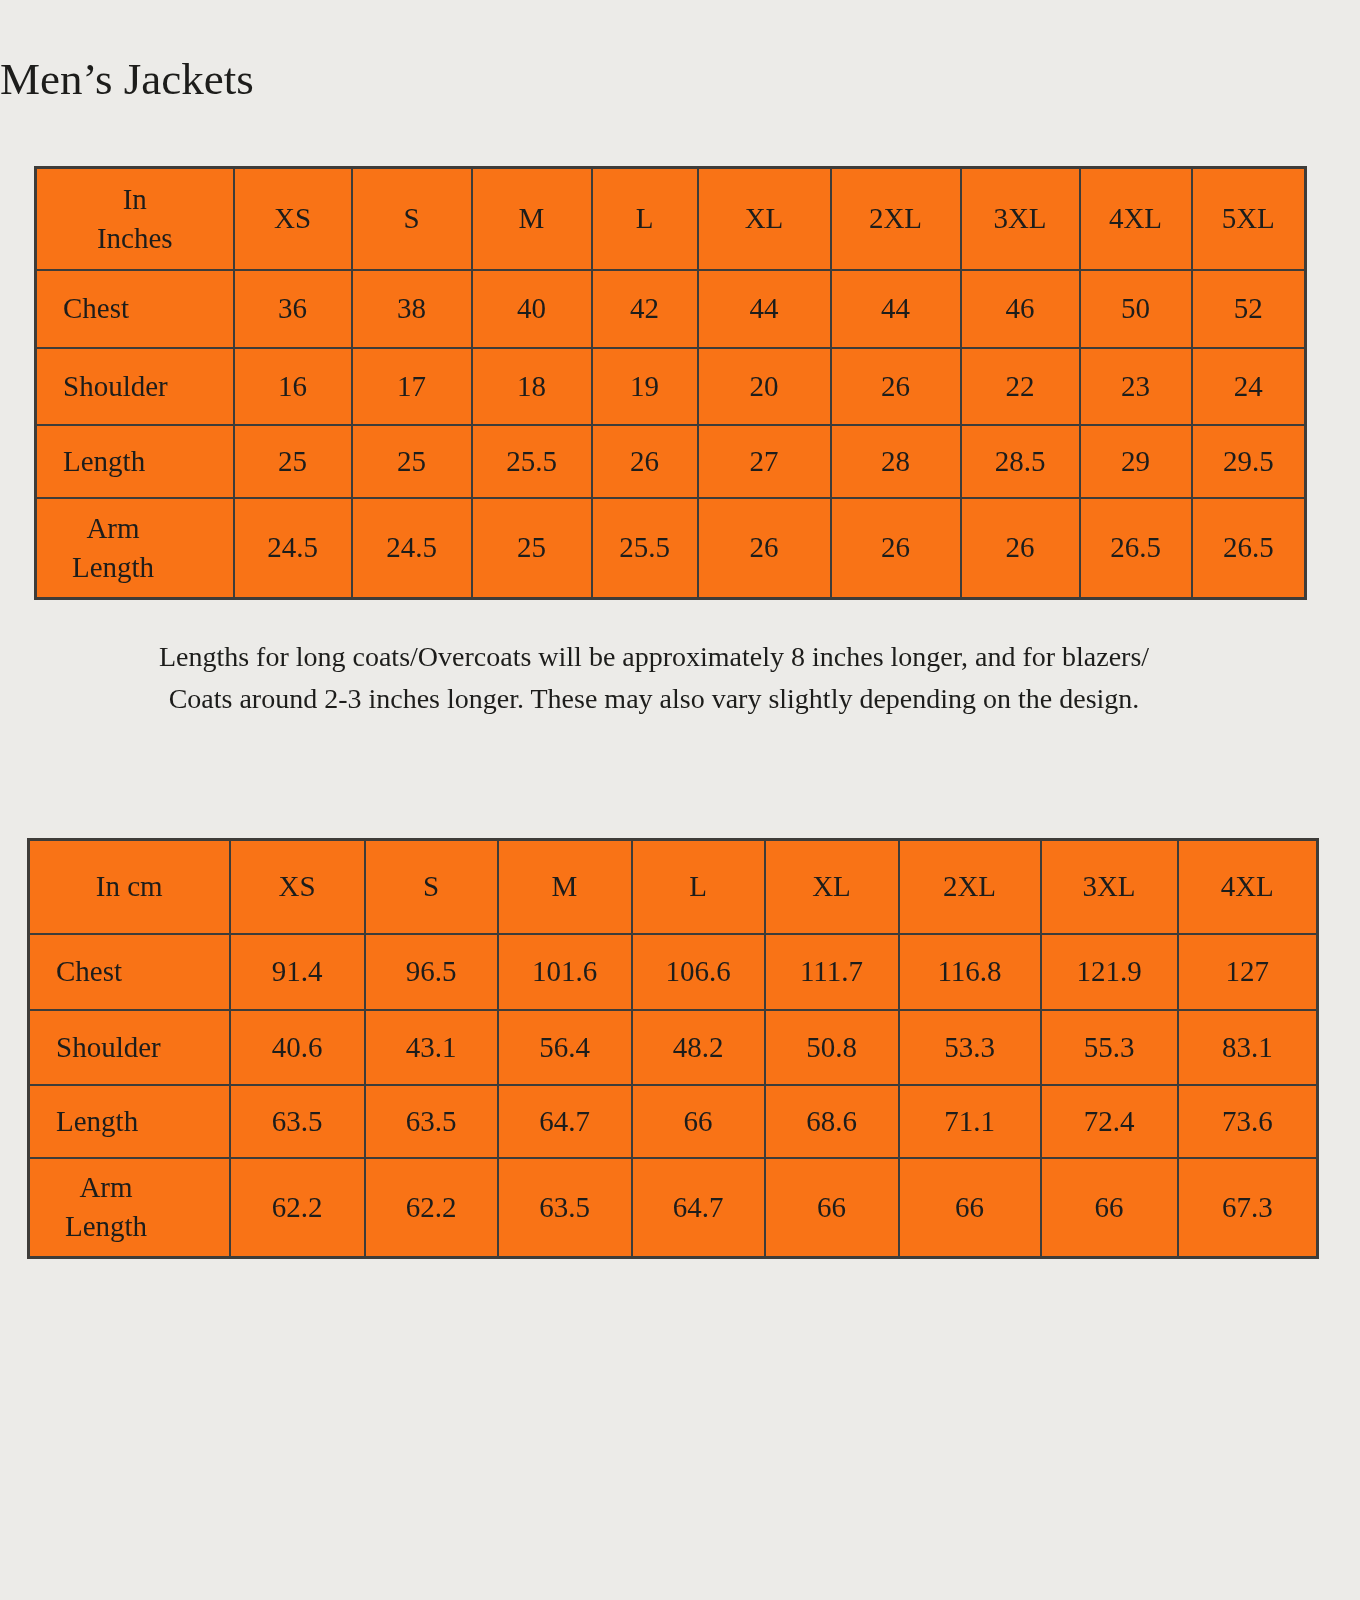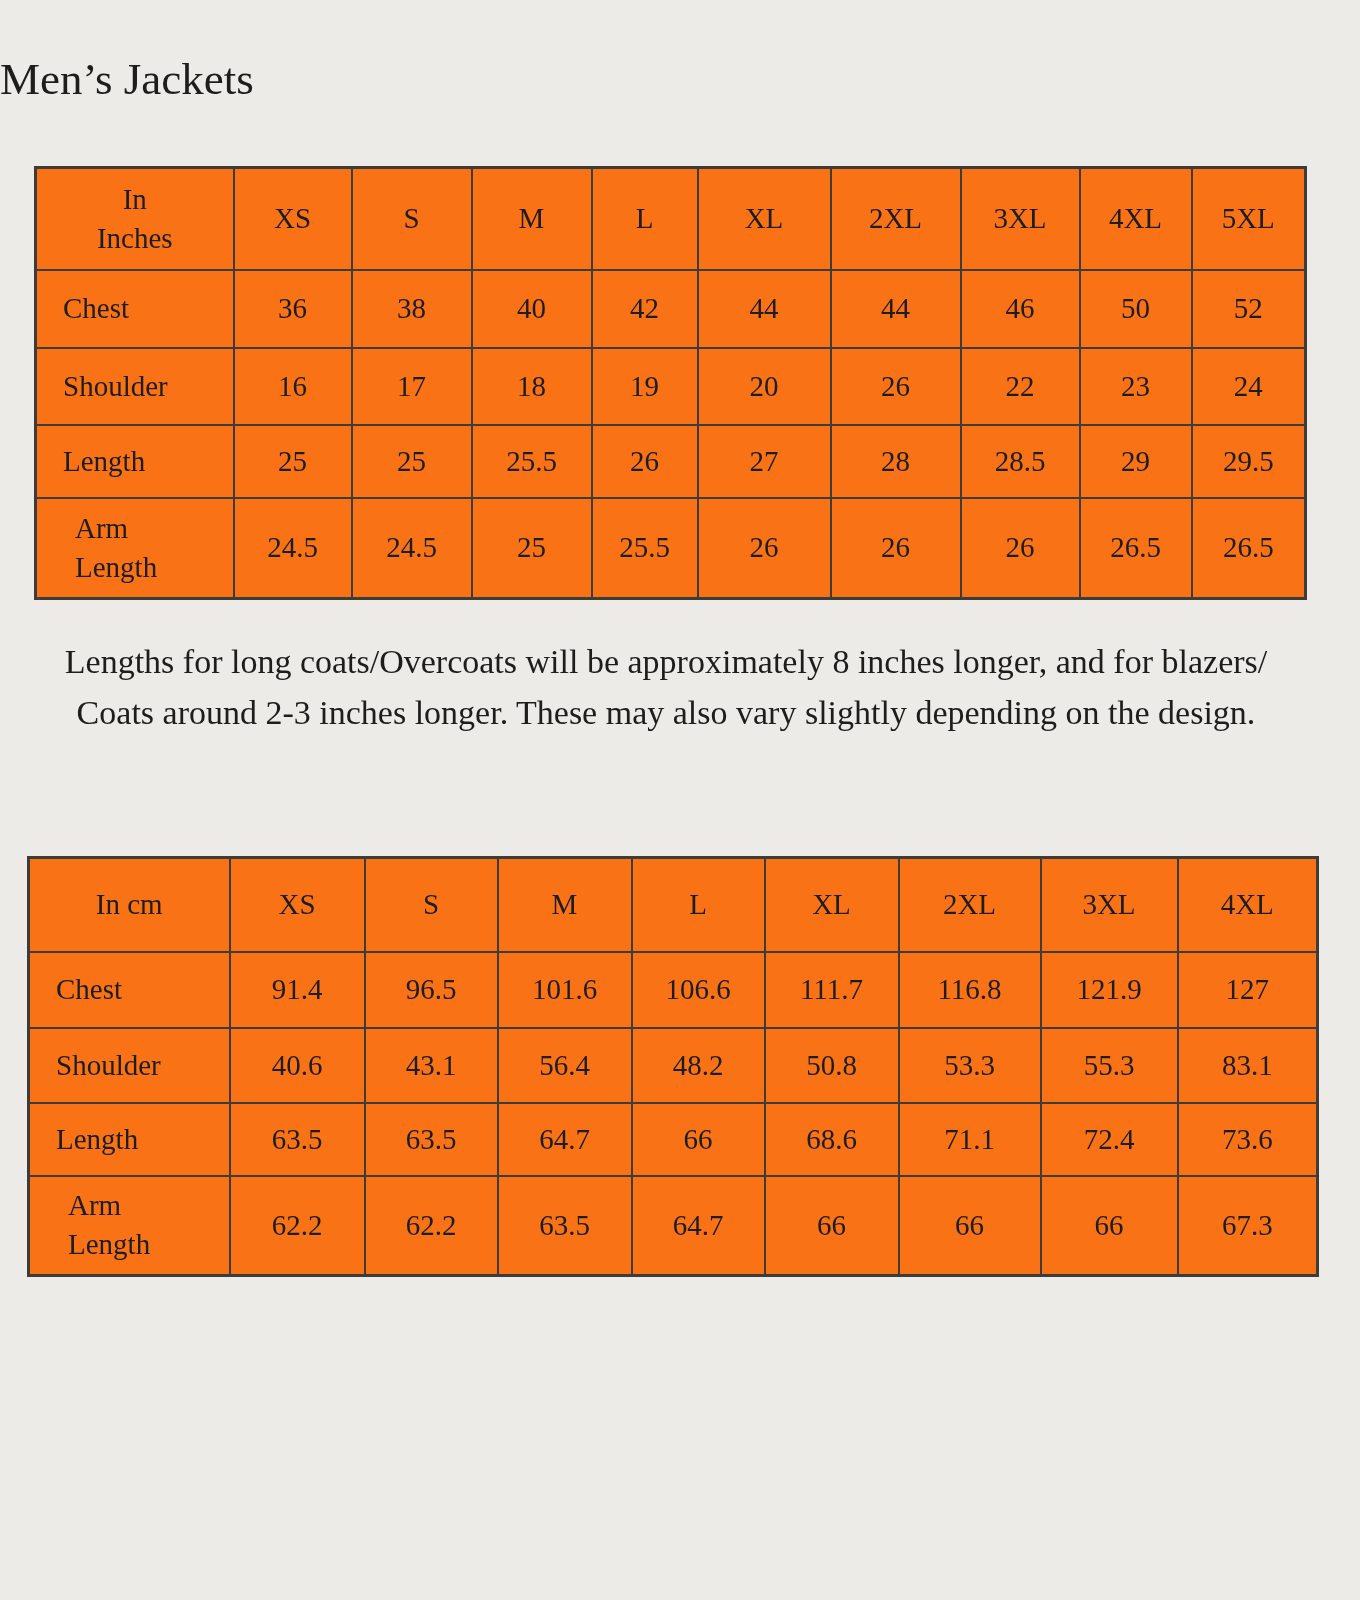--- a/index.html
+++ b/index.html
@@ -34,26 +34,26 @@
   .t1 tbody tr:nth-child(1){height:78px;}
   .t1 tbody tr:nth-child(2){height:77px;}
   .t1 tbody tr:nth-child(3){height:73px;}
   .t1 tbody tr:nth-child(4){height:101px;}
   .t2 thead tr{height:94px;}
   .t2 tbody tr:nth-child(1){height:76px;}
   .t2 tbody tr:nth-child(2){height:75px;}
   .t2 tbody tr:nth-child(3){height:73px;}
   .t2 tbody tr:nth-child(4){height:100px;}
   .row-label{text-align:left;padding-left:26px;}
-  .wrap{display:inline-block;max-width:100px;text-align:left;line-height:1.35;margin-left:12px;}
+  .wrap{display:inline-block;max-width:100px;text-align:center;line-height:1.35;}
   .unit-wrap{display:inline-block;max-width:100px;text-align:center;line-height:1.35;}
   .note{
-    width:1300px;margin:36px 0 0 16px;
+    width:1300px;margin:36px 0 0 4px;
     text-align:center;
-    font-size:34px;line-height:1.5;
+    font-size:28px;line-height:1.5;
   }
   .note2{width:1330px;margin-top:28px;}
 </style>
 </head>
 <body>
 
 <main>
 
   <h1 class="title">Men’s Jackets</h1>
 

